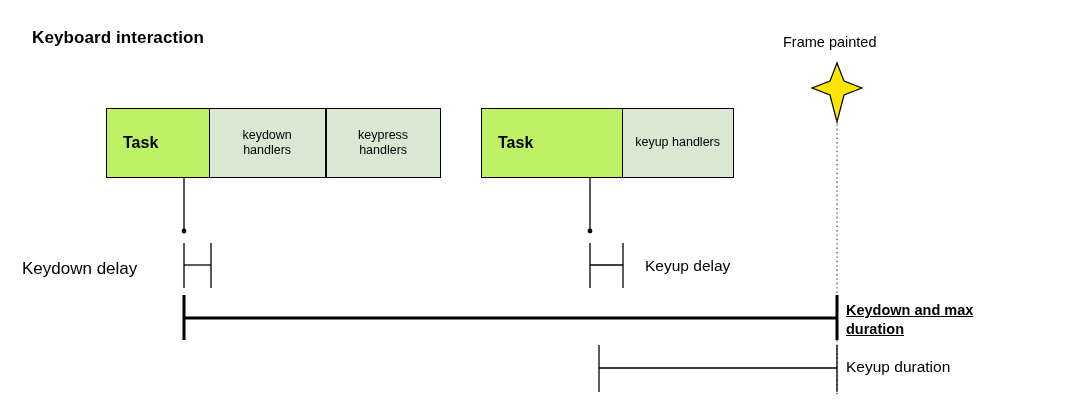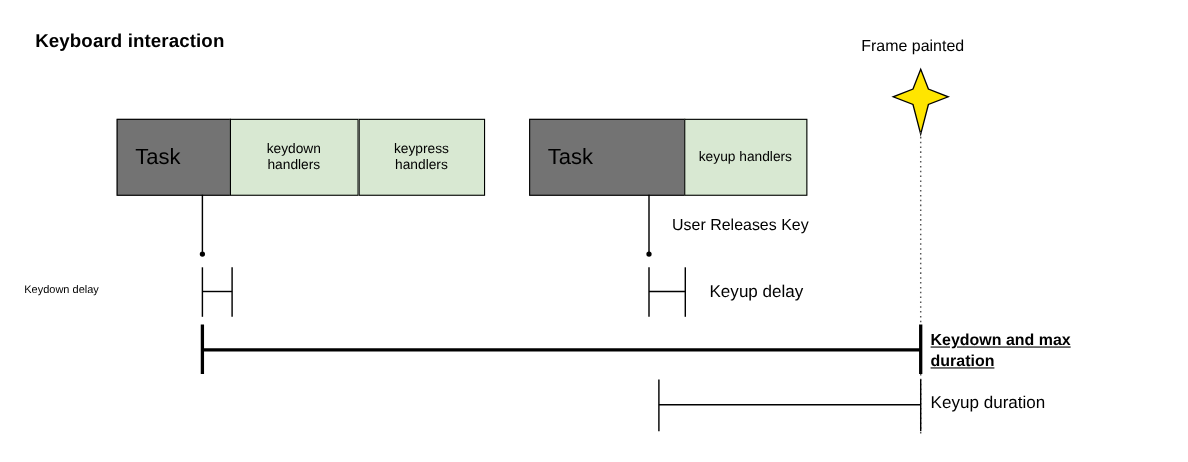--- a/index.html
+++ b/index.html
@@ -44,24 +44,25 @@
     height: 100%;
     box-sizing: border-box;
     border: 1.4px solid #000000;
     display: flex;
     align-items: center;
     justify-content: center;
     text-align: center;
     line-height: 1.22;
   }
   .cell.task {
-    background: #737373;
+    background: #bef264;
     justify-content: flex-start;
     padding-left: 16px;
-    font-size: 20px;
+    font-size: 16px;
+    font-weight: bold;
   }
   .cell.handler {
     background: #D8E8D2;
     font-size: 12.5px;
   }
   
   .cell + .cell { border-left-width: 1.4px; margin-left: -1.4px; }
 
   
   .label {
@@ -124,23 +125,22 @@
   <div class="task-row" style="left:481px; top:108px; width:254px;">
     <div class="cell task" style="left:0px; width:142px;">
       <span>Task</span>
     </div>
     <div class="cell handler" style="left:142px; width:112px;">
       <span>keyup handlers</span>
     </div>
   </div>
 
 
-  <div class="abs label" style="left:611px; top:196px;">User Releases Key</div>
 
-  <div class="abs label" style="left:22px; top:258px; font-size:10px;">Keydown delay</div>
+  <div class="abs label" style="left:22px; top:258px; font-size:17px;">Keydown delay</div>
 
   <div class="abs label" style="left:645px; top:256px; font-size:15.5px;">Keyup delay</div>
 
   <div class="abs label bold" style="left:846px; top:301px; width:180px; font-size:14.5px;text-decoration:underline;">
     <span>Keydown and max</span><br>
     <span>duration</span>
   </div>
 
   <div class="abs label" style="left:846px; top:357px; font-size:15.5px;">Keyup duration</div>
 

